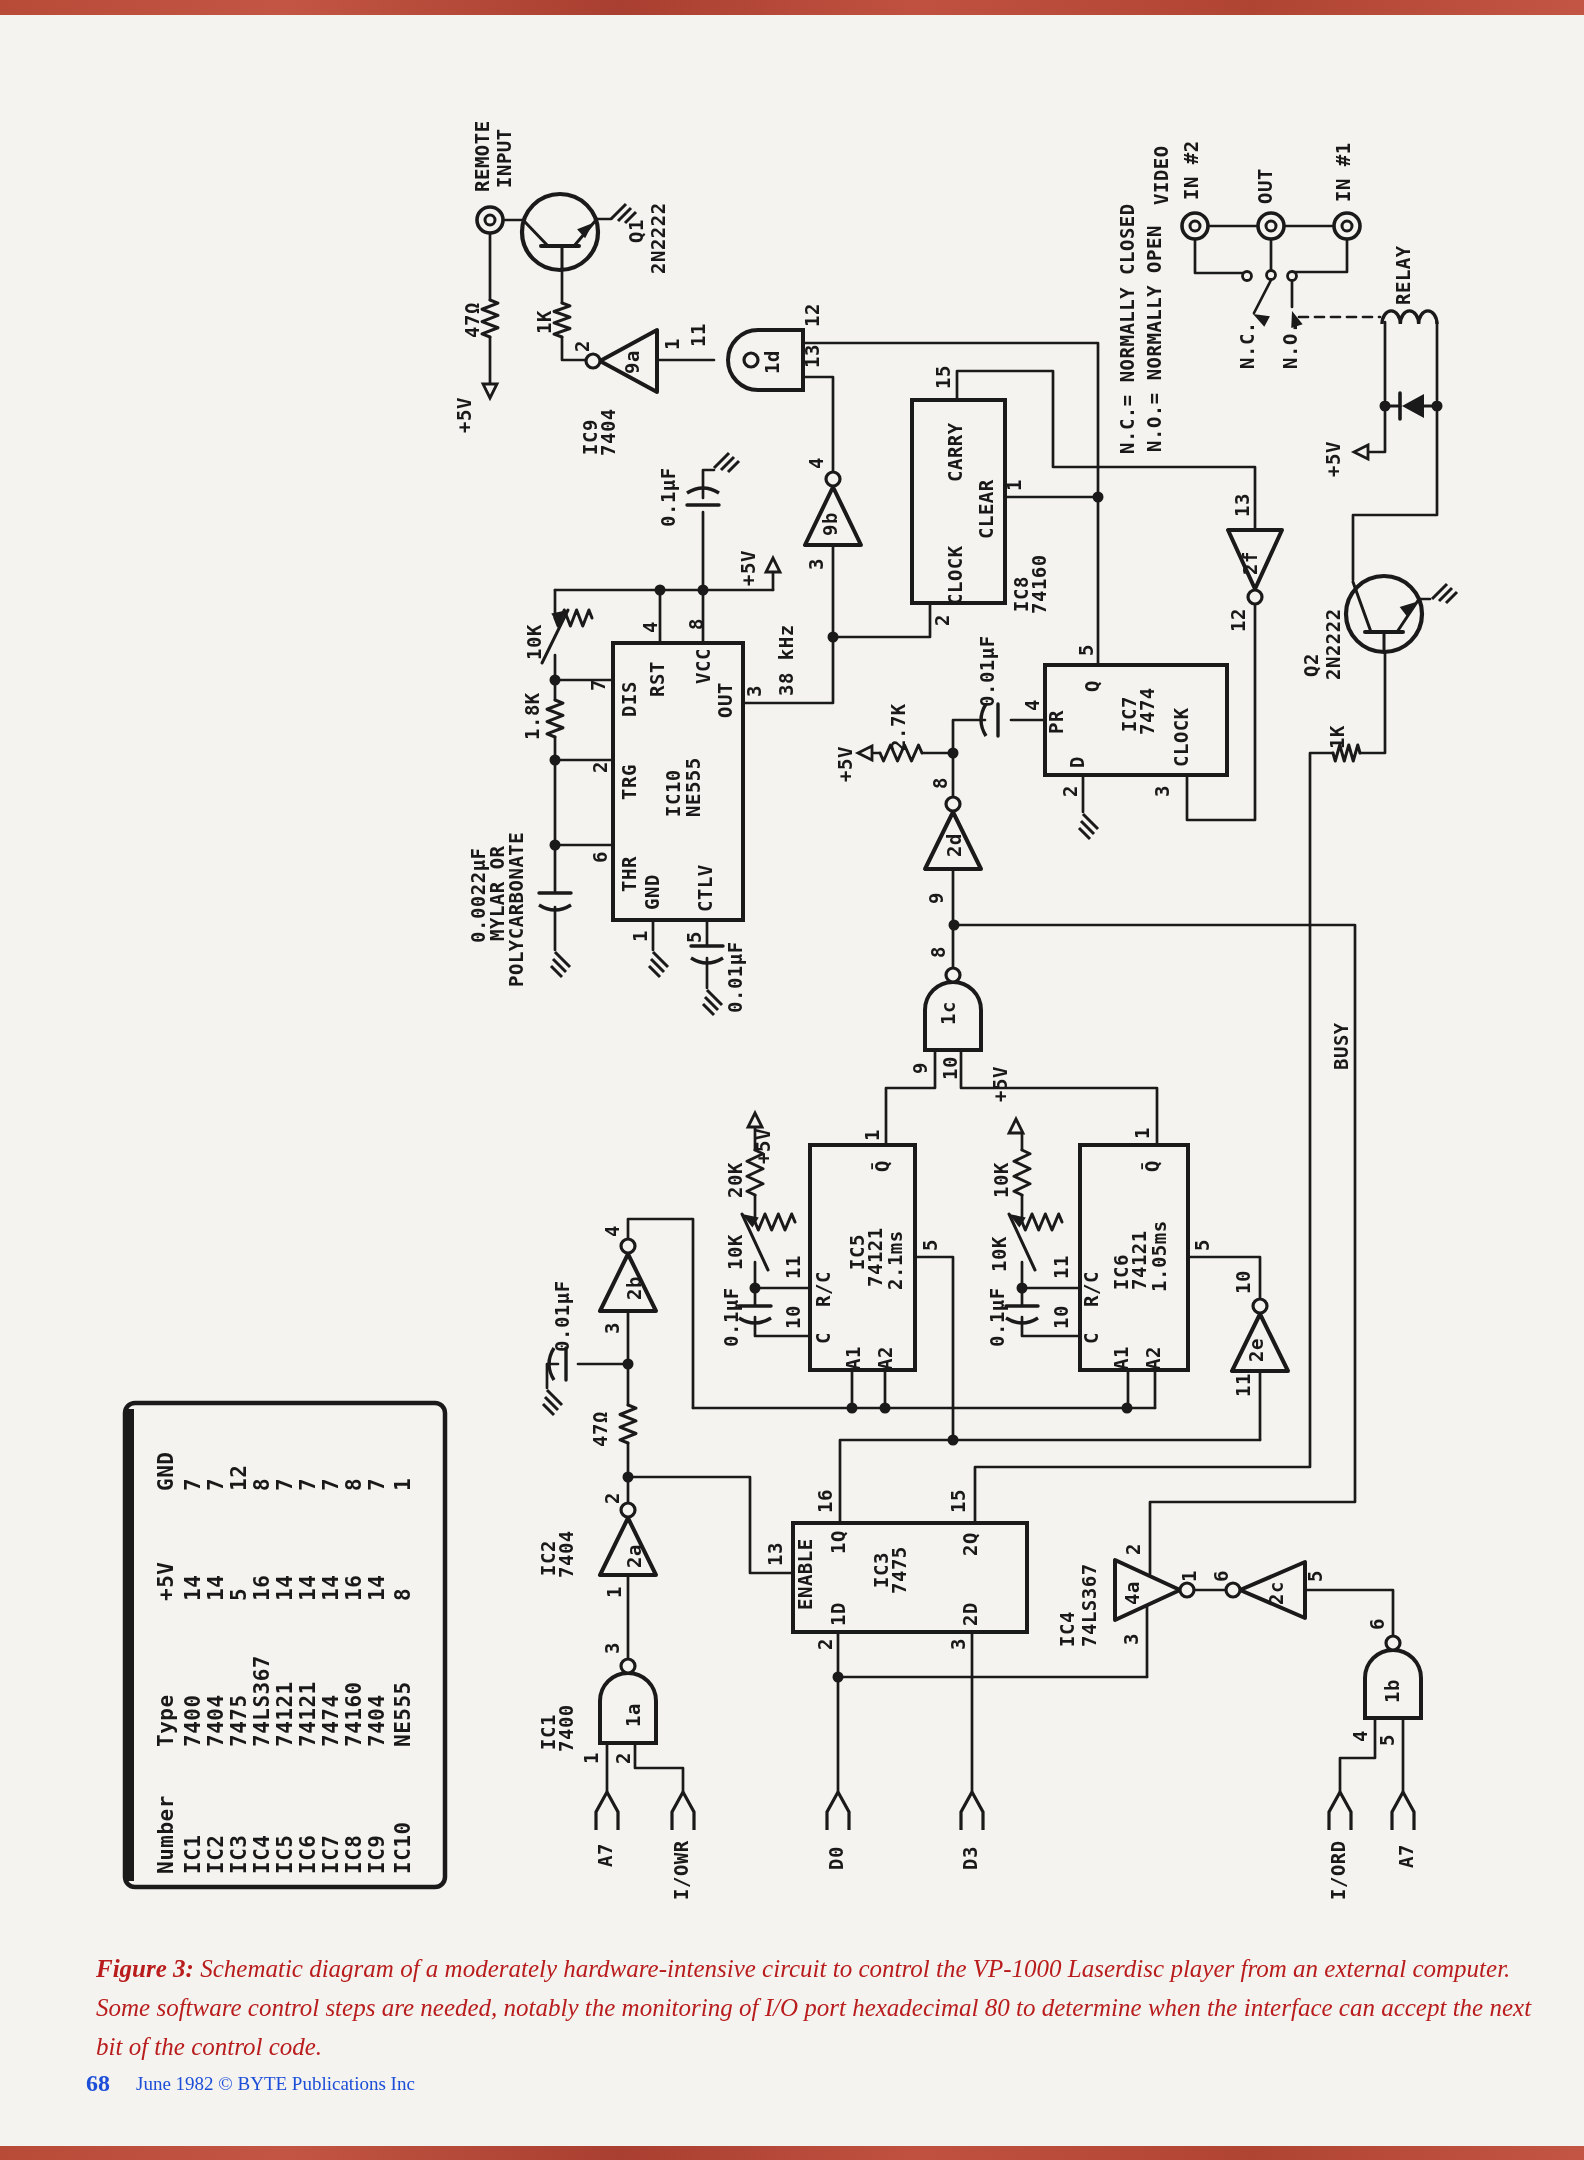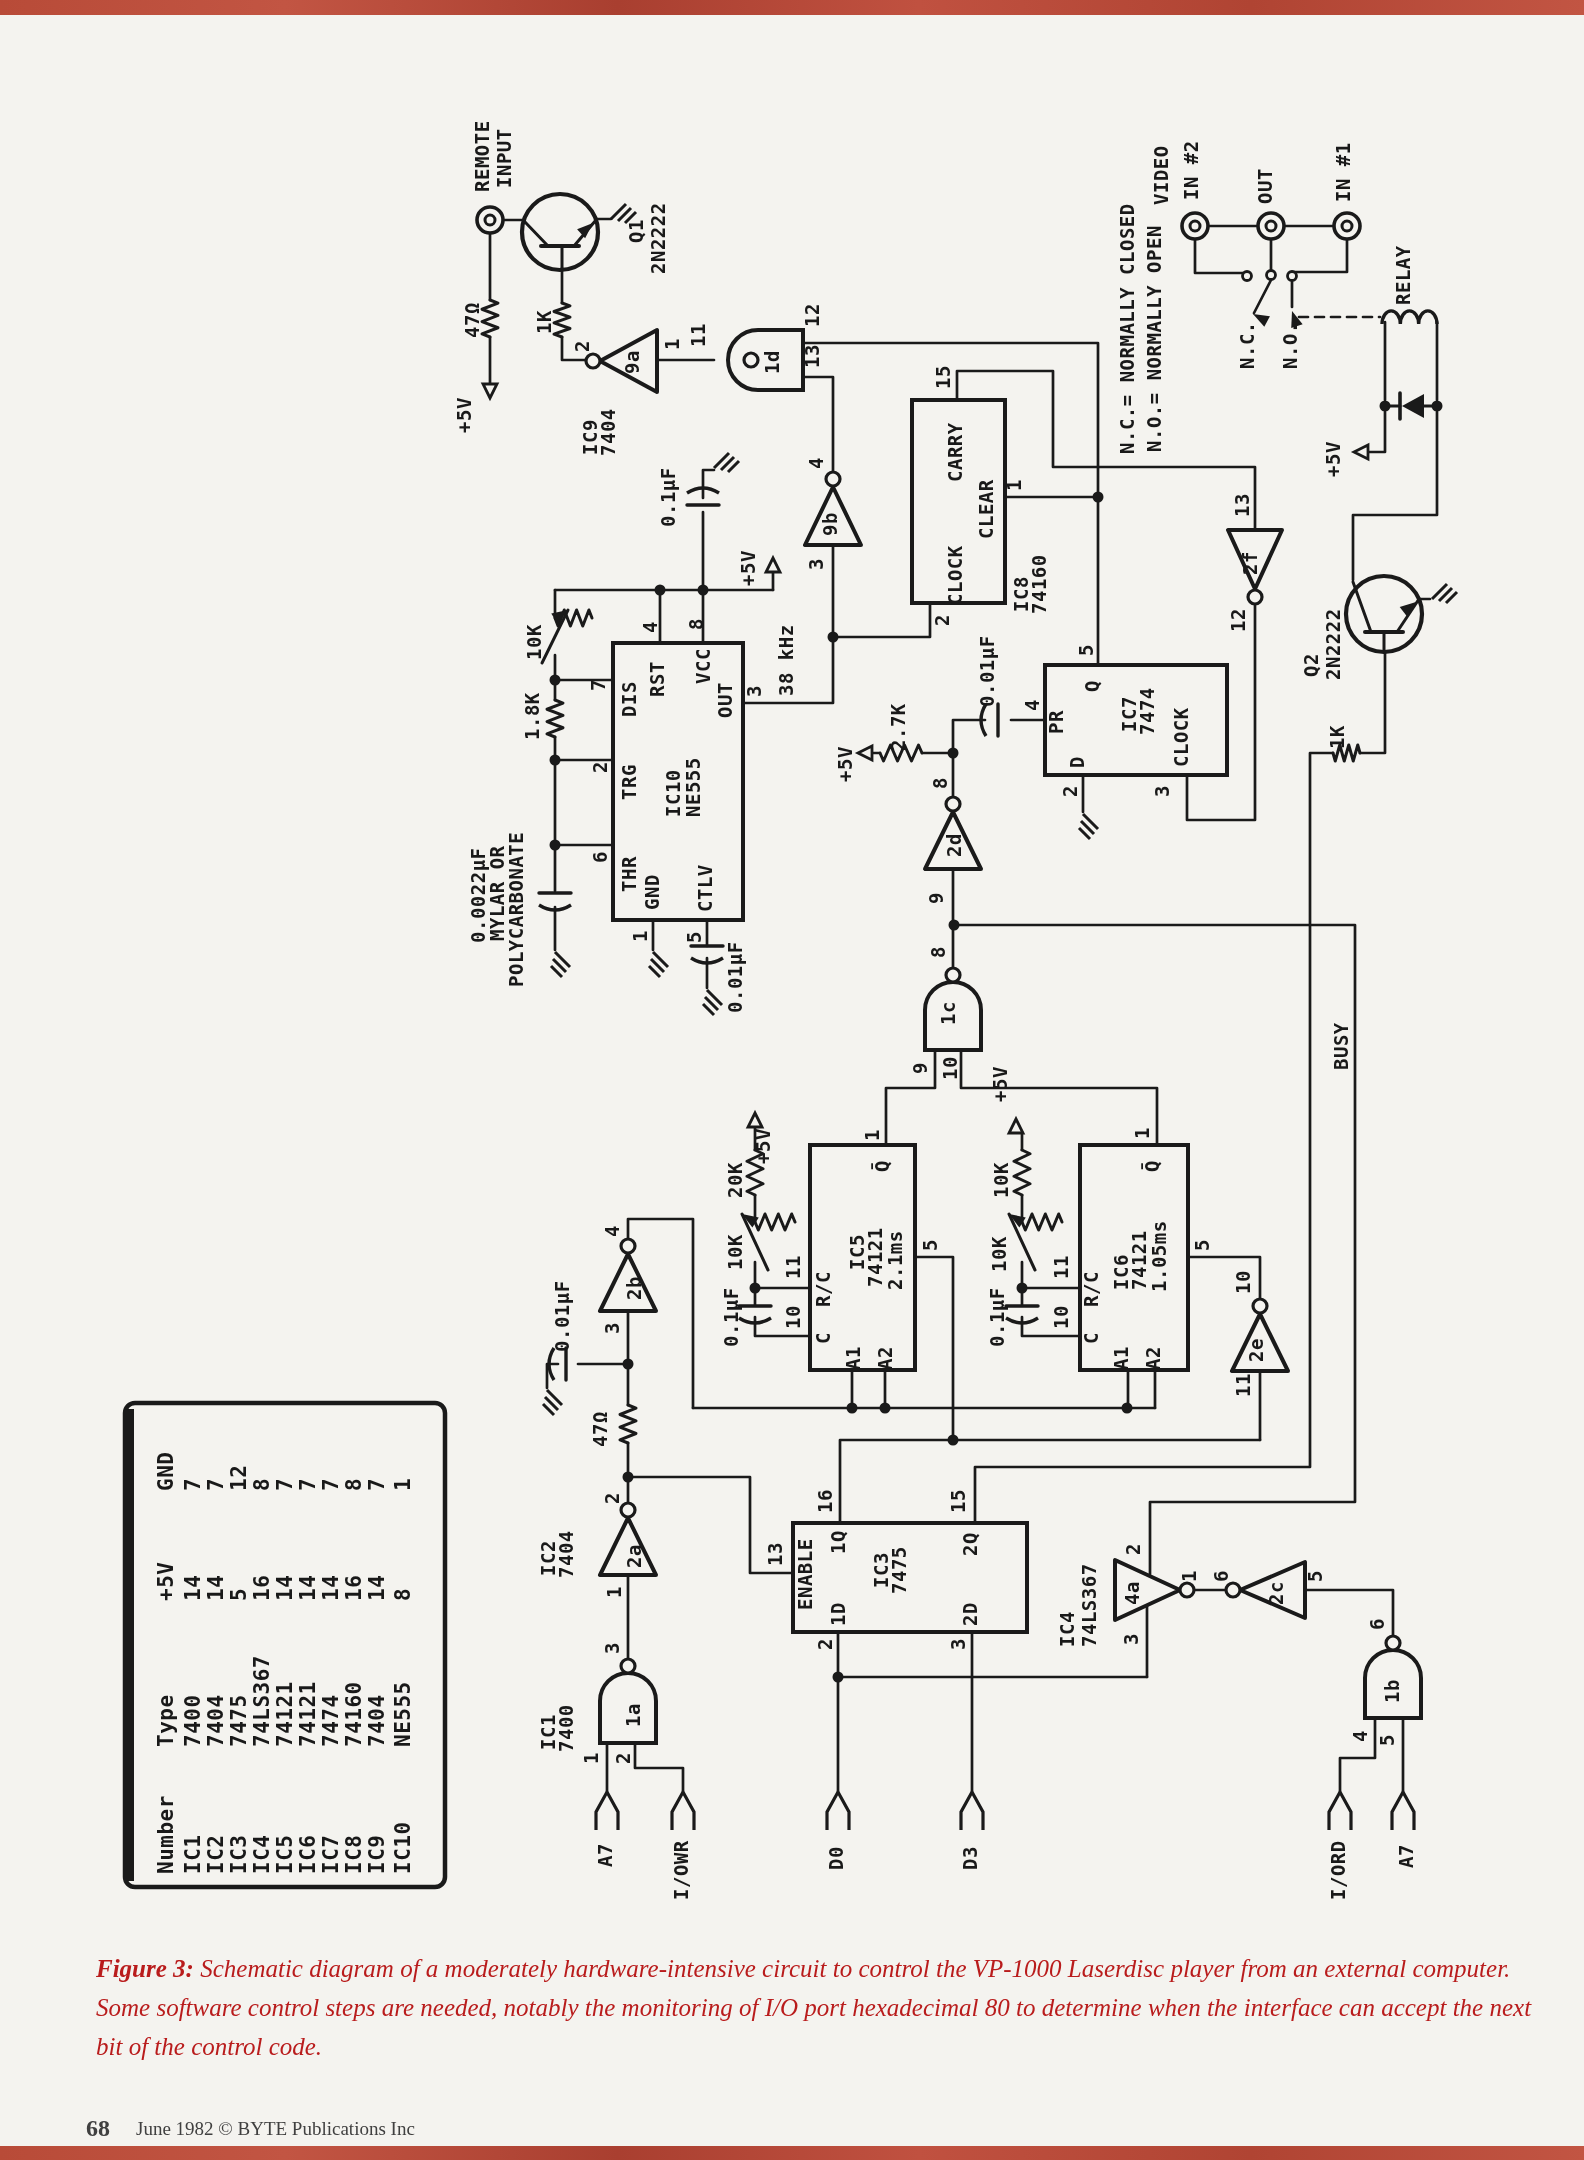--- a/index.html
+++ b/index.html
@@ -6,22 +6,22 @@
   #page{position:relative;width:1584px;height:2160px;background:#f4f3ef;overflow:hidden;
         font-family:"Liberation Sans",sans-serif;}
   .redbar{position:absolute;left:0;width:1584px;background:linear-gradient(90deg,#b84b38 0%,#c25543 18%,#a93f30 39%,#c05140 58%,#b04433 79%,#c25543 100%);}
   #redbar-top{top:0;height:15px;}
   #redbar-bottom{bottom:0;height:14px;}
   #schemsvg{position:absolute;left:0;top:0;}
   text{font-family:"DejaVu Sans Mono","Liberation Mono",monospace;font-weight:700;fill:#191919;letter-spacing:.5px;}
   .caption{position:absolute;left:96px;top:1950px;width:1438px;
            font:italic 25px/1.55 "Liberation Serif",serif;color:#b91c1c;}
   .caption b{font-weight:700;font-style:italic;}
-  .footer{position:absolute;left:86px;top:2070px;color:#404040;
-          font:400 19px "Liberation Serif",serif;margin-top:45px;}
+  .footer{position:absolute;left:86px;top:2070px;color:#1d4ed8;
+          font:400 19px "Liberation Serif",serif;}
   .footer .pg{font:700 24px "Liberation Serif",serif;margin-right:26px;vertical-align:-1px;}
 </style>
 </head>
 <body>
 
 <div id="page">
   <div id="redbar-top" class="redbar"></div>
   <svg id="schemsvg" width="1584" height="1940" viewBox="0 0 1584 1940">
       <g>
         <polyline points="503,220 524,220" fill="none" stroke="#1a1a1a" stroke-width="2.7" stroke-linecap="round" stroke-linejoin="round"></polyline>

